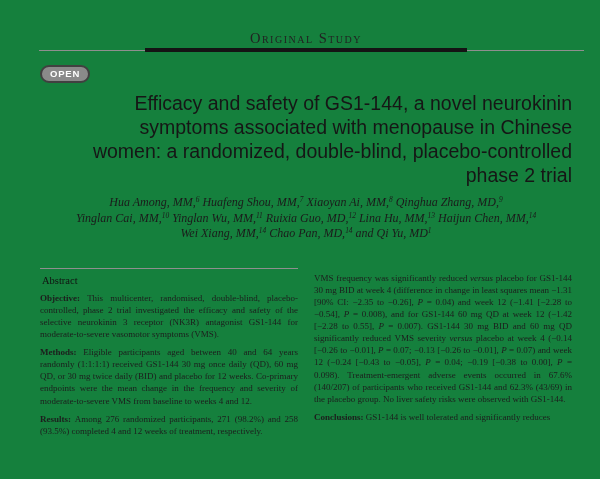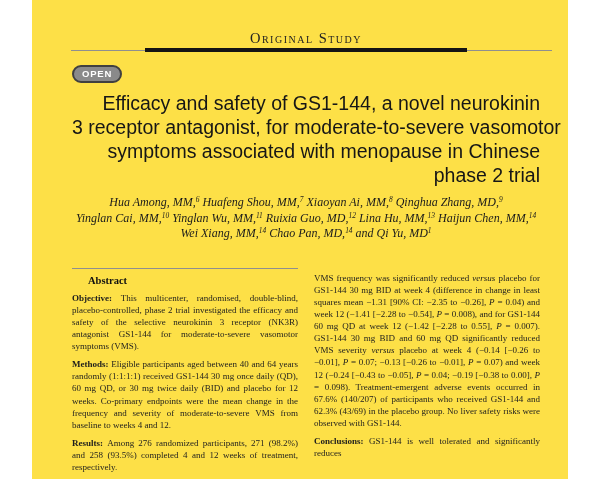--- a/index.html
+++ b/index.html
@@ -1,21 +1,21 @@
 <!DOCTYPE html>
 <html><head>
 <meta charset="utf-8">
 <style>
   html, body { margin: 0; padding: 0; background: #ffffff; }
   .page {
     position: relative;
-    width: 536px;
+    width: 600px;
     height: 479px;
     margin: 0 auto;
-    background: #fde047;
+    background: #15803d;
     color: #1d1d1d;
     font-family: "Liberation Serif", serif;
     overflow: hidden;
     box-sizing: border-box;
     padding: 30px 28px 0 40px;
   }
   
   .section-label {
     text-align: center;
     font-family: "Liberation Serif", serif;
@@ -80,23 +80,23 @@
   }
   
   .columns {
     display: flex;
     gap: 16px;
     margin-top: 26px;
   }
   .col { width: 258px; box-sizing: border-box; }
   .abstract-rule { height: 1px; background: #8f8f8f; margin-bottom: 5px; }
   .abstract-heading {
-    margin: 0 0 5px 16px;
+    margin: 0 0 5px 2px;
     font-size: 10.5px;
-    font-weight: bold;
+    font-weight: normal;
     line-height: 13px;
     color: #111;
   }
   .abstract p {
     margin: 0 0 6px 0;
     font-size: 9px;
     line-height: 12.1px;
     text-align: justify;
     color: #1d1d1d;
   }
@@ -111,22 +111,22 @@
 
   <div class="rule-row">
     <div class="rule-thin"></div>
     <div class="rule-thick"></div>
   </div>
 
   <span class="open-badge">OPEN</span>
 
   <h1 class="title">
     <span class="title-line">Efficacy and safety of GS1-144, a novel neurokinin</span>
-    <span class="title-line">3 receptor antagonist, for moderate-to-severe vasomotor</span>
     <span class="title-line">symptoms associated with menopause in Chinese</span>
+    <span class="title-line">women: a randomized, double-blind, placebo-controlled</span>
     <span class="title-line">phase 2 trial</span>
   </h1>
 
   <div class="authors">
     <div class="author-line"><span>Hua Among, MM,</span><sup>6</sup><span> Huafeng Shou, MM,</span><sup>7</sup><span> Xiaoyan Ai, MM,</span><sup>8</sup><span> Qinghua Zhang, MD,</span><sup>9</sup></div>
     <div class="author-line"><span>Yinglan Cai, MM,</span><sup>10</sup><span> Yinglan Wu, MM,</span><sup>11</sup><span> Ruixia Guo, MD,</span><sup>12</sup><span> Lina Hu, MM,</span><sup>13</sup><span> Haijun Chen, MM,</span><sup>14</sup></div>
     <div class="author-line"><span>Wei Xiang, MM,</span><sup>14</sup><span> Chao Pan, MD,</span><sup>14</sup><span> and Qi Yu, MD</span><sup>1</sup></div>
   </div>
 
   <div class="columns abstract">

